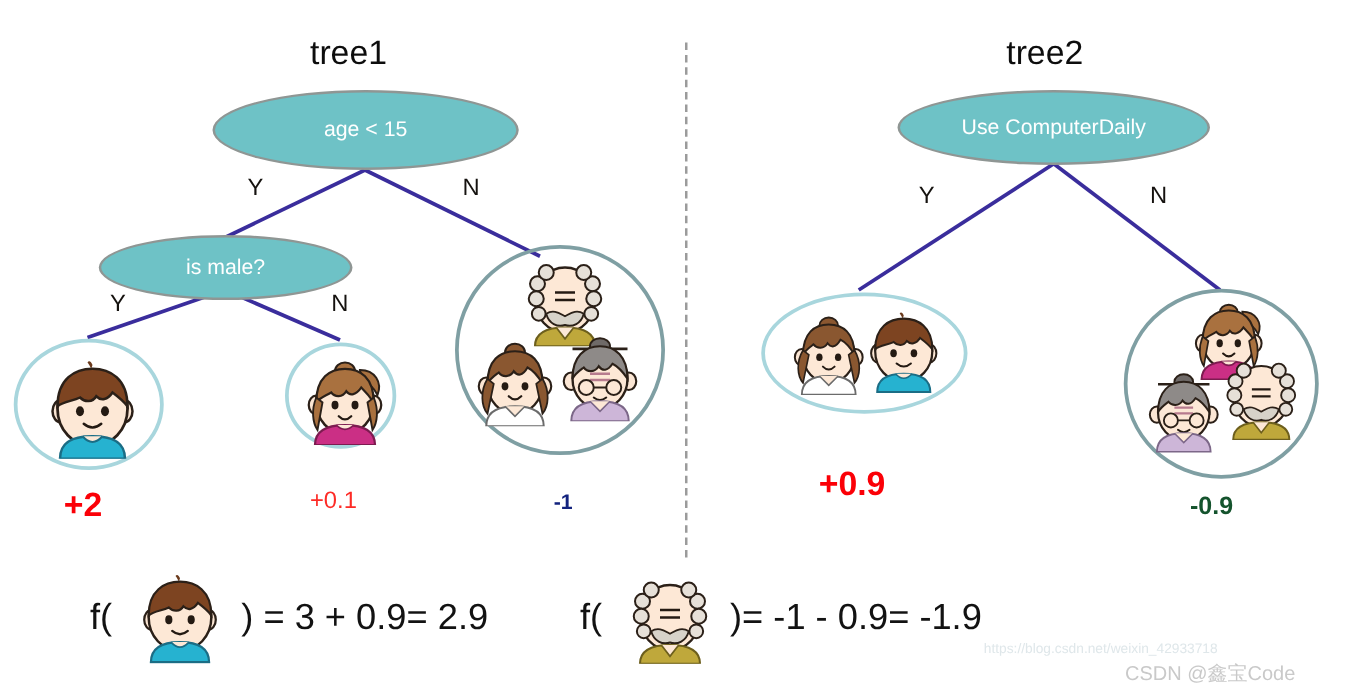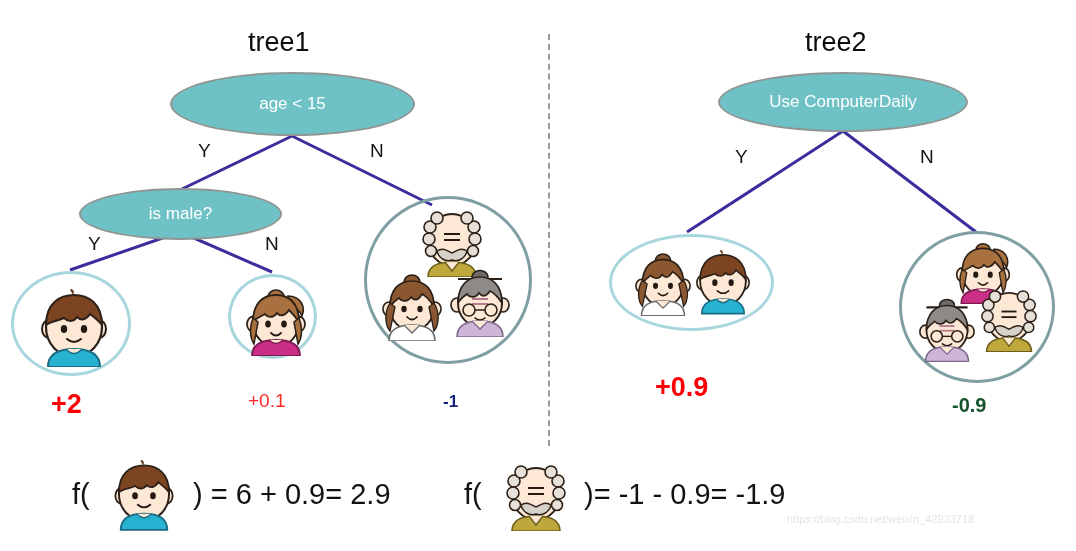--- a/index.html
+++ b/index.html
@@ -321,21 +321,21 @@
       <path d="M38 5 C37 2 35 1 34 3 C35 4 36 6 37 8 Z" fill="#6b3a1c"></path>
       <ellipse cx="38" cy="40" rx="28" ry="30" fill="#fde8d6" stroke="#2b2018" stroke-width="2.2"></ellipse>
       <path d="M10 38 C10 16 24 8 38 8 C52 8 66 16 66 38 C62 33 58 30 54 27 C50 33 45 34 41 30 C38 35 32 35 28 31 C22 34 15 34 10 38 Z" fill="#7d4421" stroke="#2b2018" stroke-width="2"></path>
       <ellipse cx="28" cy="42" rx="3.2" ry="4" fill="#241a13"></ellipse>
       <ellipse cx="48" cy="42" rx="3.2" ry="4" fill="#241a13"></ellipse>
       <path d="M31 52 Q38 58 45 52" stroke="#241a13" stroke-width="2" fill="none" stroke-linecap="round"></path>
       <path d="M12 80 C12 66 23 62 38 62 C53 62 64 66 64 80 Z" fill="#26b2d0" stroke="#1b6d85" stroke-width="2"></path>
       <path d="M30 62 Q38 71 46 62" fill="#fde8d6" stroke="#1b6d85" stroke-width="1.6"></path>
     </svg>
   </div>
-  <div class="abs formula-text" style="left:193px;top:478px;">) = 6 + 0.9= 2.9</div>
+  <div class="abs formula-text" style="left:193px;top:478px;">) = 3 + 0.9= 2.9</div>
 
   <div class="abs formula-text" style="left:464px;top:478px;">f(</div>
   <div class="avatar" style="left:504px;top:461px;">
     <svg width="64" height="70" viewBox="0 0 62 70">
       <ellipse cx="31" cy="33" rx="24" ry="26" fill="#fde8d6" stroke="#2b2018" stroke-width="1.9"></ellipse>
       <g fill="#e6e0d8" stroke="#2b2018" stroke-width="1.6">
         <circle cx="9" cy="20" r="6"></circle>
           <circle cx="8" cy="32" r="6"></circle>
           <circle cx="10" cy="44" r="5.5"></circle>
         <circle cx="53" cy="20" r="6"></circle>
@@ -347,14 +347,15 @@
       <line x1="23" y1="27" x2="39" y2="27" stroke="#241a13" stroke-width="2"></line>
       <line x1="23" y1="33" x2="39" y2="33" stroke="#241a13" stroke-width="2"></line>
       <path d="M16 44 C22 40 27 44 31 46 C35 44 40 40 46 44 C44 52 37 55 31 53 C25 55 18 52 16 44 Z" fill="#d7d2c9" stroke="#2b2018" stroke-width="1.5"></path>
       <path d="M7 70 C7 59 16 55 31 55 C46 55 55 59 55 70 Z" fill="#bfa83b" stroke="#6d5f1d" stroke-width="1.7"></path>
       <path d="M24 55 L31 64 L38 55" fill="#fde8d6" stroke="#6d5f1d" stroke-width="1.4"></path>
     </svg>
   </div>
   <div class="abs formula-text" style="left:584px;top:478px;">)= -1 - 0.9= -1.9</div>
 
   <div class="abs wm1" style="left:787px;top:513px;">https://blog.csdn.net/weixin_42933718</div>
+  <div class="abs wm2" style="left:900px;top:529px;">CSDN @鑫宝Code</div>
 
 </div>
 
 </body></html>

